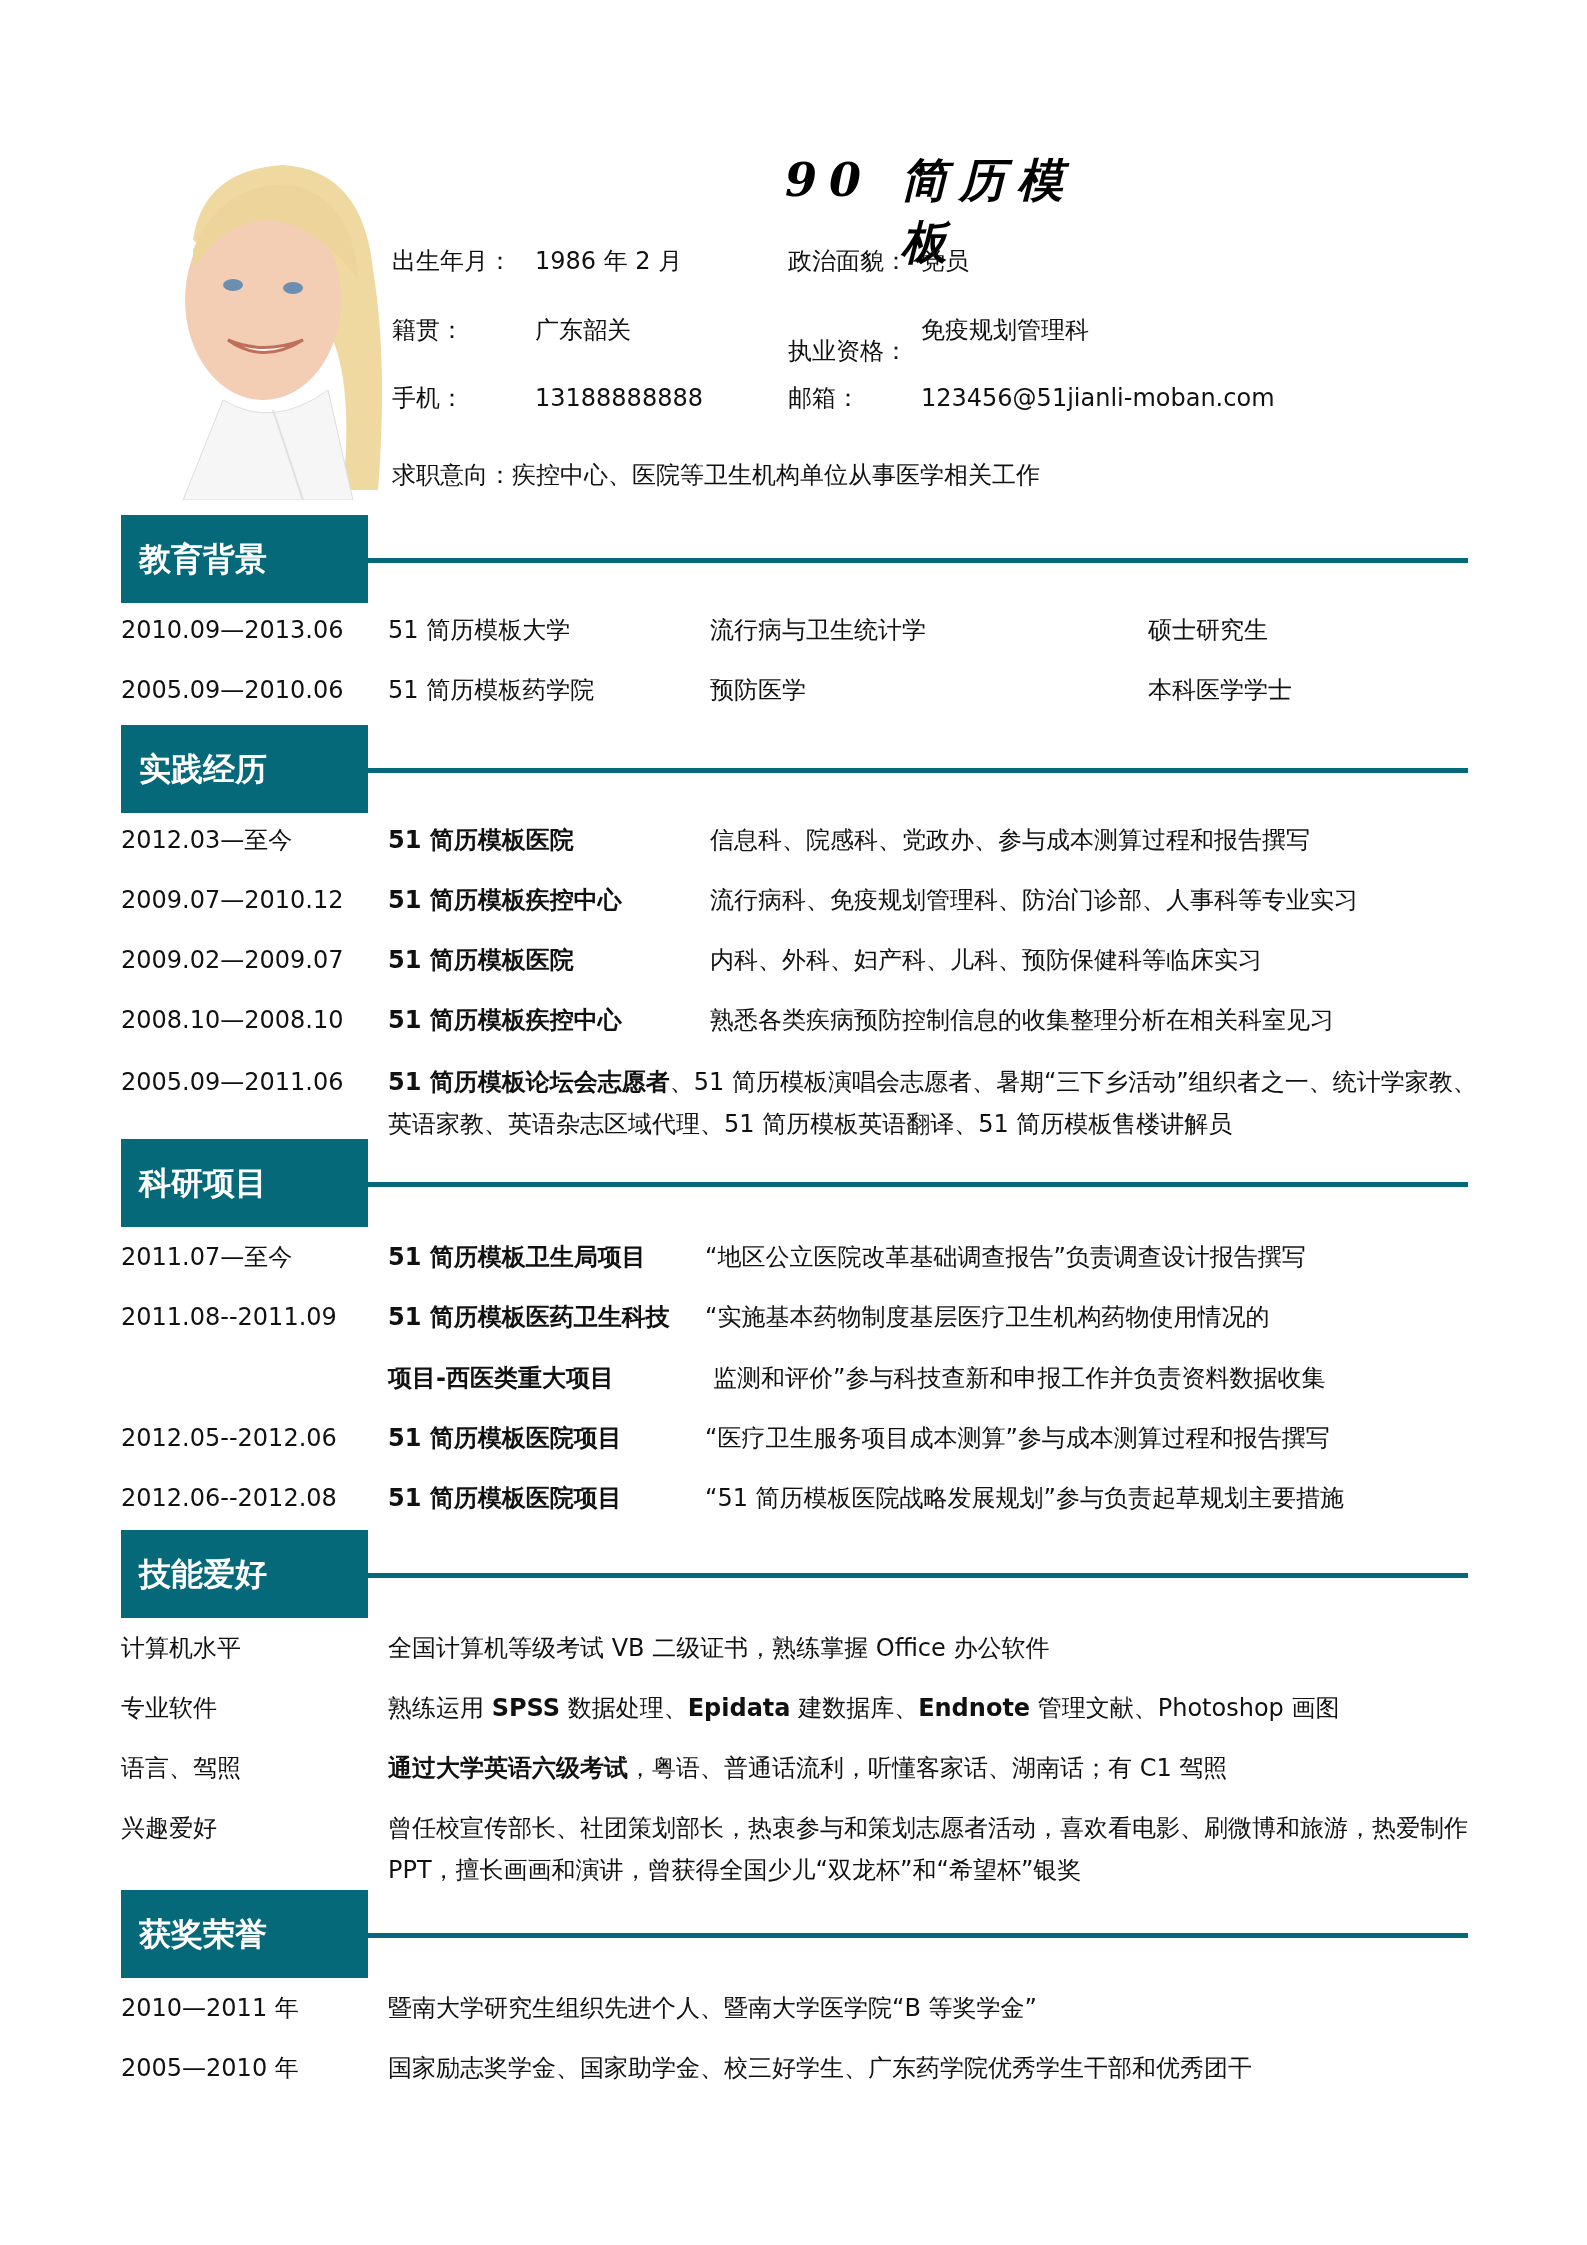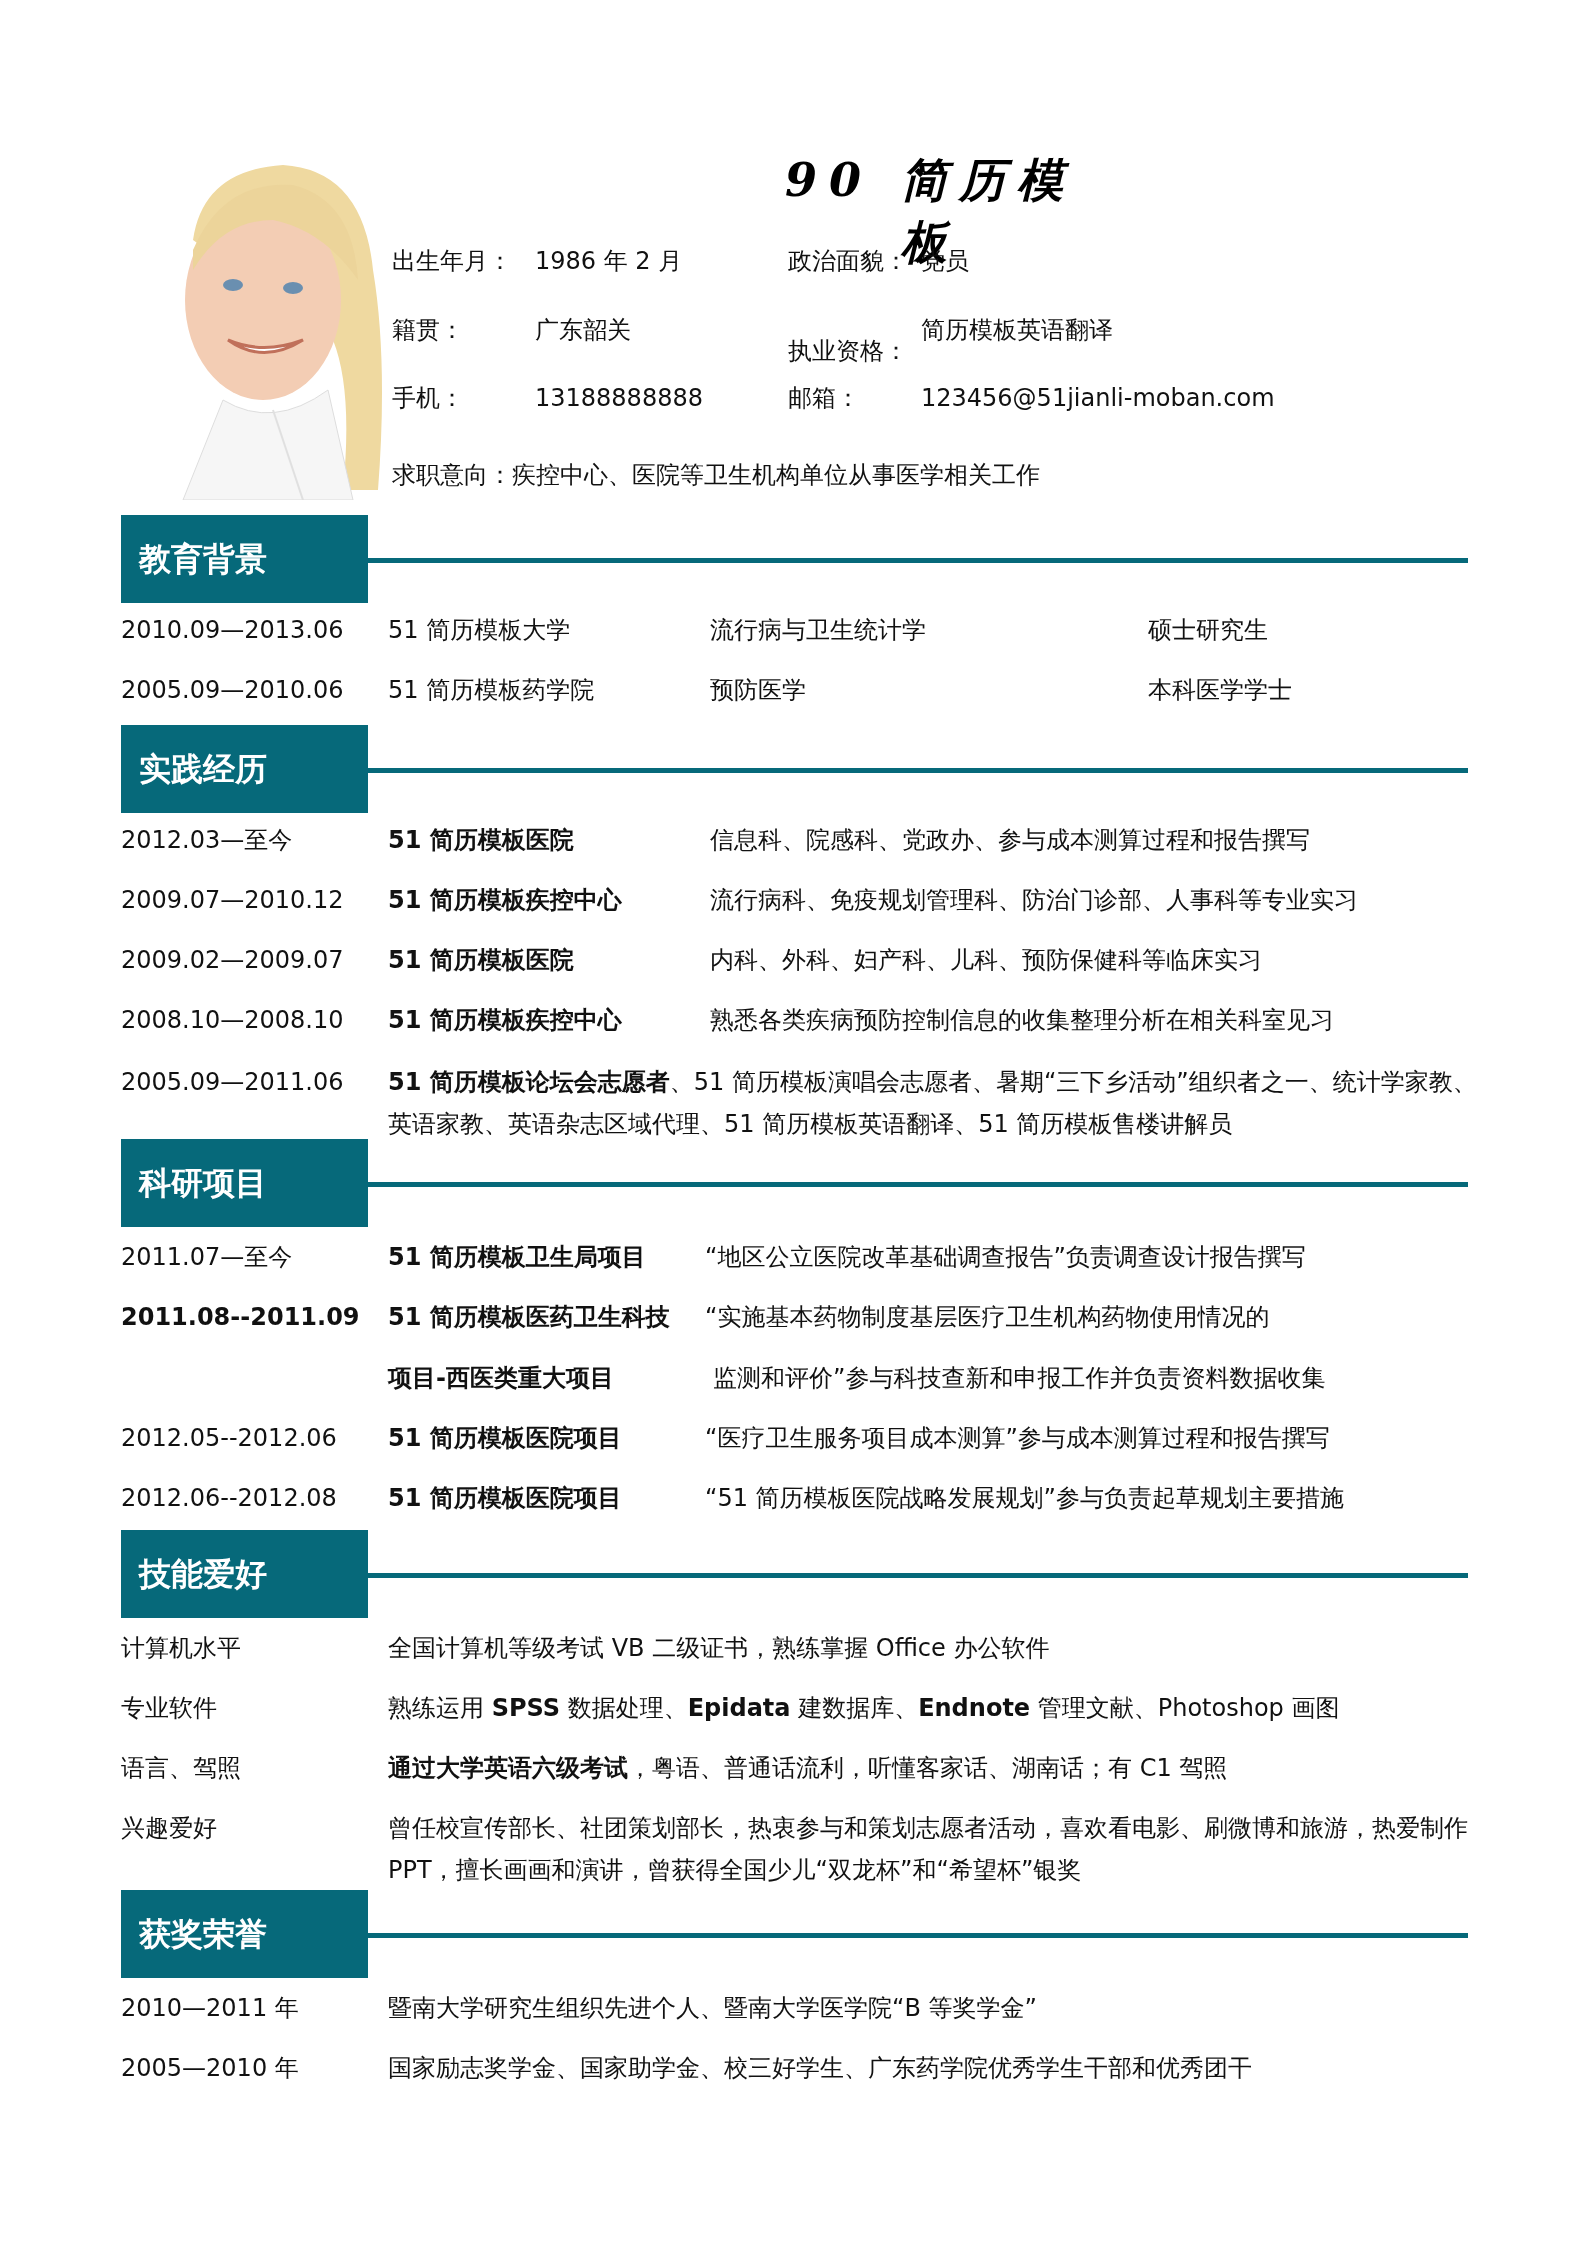--- a/index.html
+++ b/index.html
@@ -36,21 +36,21 @@
 <div class="title">90 简历模板</div>
 
 <div class="abs txt" style="left:392px;top:246px;">出生年月：</div>
 <div class="abs txt" style="left:535px;top:246px;">1986 年 2 月</div>
 <div class="abs txt" style="left:788px;top:246px;font-family:Liberation Serif, serif;">政治面貌：</div>
 <div class="abs txt" style="left:921px;top:246px;">党员</div>
 
 <div class="abs txt" style="left:392px;top:315px;">籍贯：</div>
 <div class="abs txt" style="left:535px;top:315px;">广东韶关</div>
 <div class="abs txt" style="left:788px;top:315px;margin-top:21px;">执业资格：</div>
-<div class="abs txt" style="left:921px;top:315px;">简历模板英语翻译</div>
+<div class="abs txt" style="left:921px;top:315px;">免疫规划管理科</div>
 
 <div class="abs txt" style="left:392px;top:383px;">手机：</div>
 <div class="abs txt" style="left:535px;top:383px;">13188888888</div>
 <div class="abs txt" style="left:788px;top:383px;">邮箱：</div>
 <div class="abs txt" style="left:921px;top:383px;">123456@51jianli-moban.com</div>
 
 <div class="abs txt" style="left:392px;top:460px;">
   <span>求职意向：</span><span>疾控中心、医院等卫生机构单位从事医学相关工作</span>
 </div>
 
@@ -98,21 +98,21 @@
 
 <div class="sec-box" style="top:1139px;">
   <div class="sec-title">科研项目</div>
 </div>
 <div class="sec-line" style="top:1182px;"></div>
 
 <div class="abs txt" style="left:121px;top:1242px;">2011.07—至今</div>
 <div class="abs txt b" style="left:388px;top:1242px;">51 简历模板卫生局项目</div>
 <div class="abs txt" style="left:705px;top:1242px;">“地区公立医院改革基础调查报告”负责调查设计报告撰写</div>
 
-<div class="abs txt" style="left:121px;top:1302px;font-weight:bold;">2011.08--2011.09</div>
+<div class="abs txt" style="left:121px;top:1302px;">2011.08--2011.09</div>
 <div class="abs txt b" style="left:388px;top:1302px;">51 简历模板医药卫生科技</div>
 <div class="abs txt" style="left:705px;top:1302px;">“实施基本药物制度基层医疗卫生机构药物使用情况的</div>
 
 <div class="abs txt" style="left:121px;top:1363px;"></div>
 <div class="abs txt b" style="left:388px;top:1363px;">项目-西医类重大项目</div>
 <div class="abs txt" style="left:705px;top:1363px;margin-left:8px;"> 监测和评价”参与科技查新和申报工作并负责资料数据收集</div>
 
 <div class="abs txt" style="left:121px;top:1423px;">2012.05--2012.06</div>
 <div class="abs txt b" style="left:388px;top:1423px;">51 简历模板医院项目</div>
 <div class="abs txt" style="left:705px;top:1423px;">“医疗卫生服务项目成本测算”参与成本测算过程和报告撰写</div>

